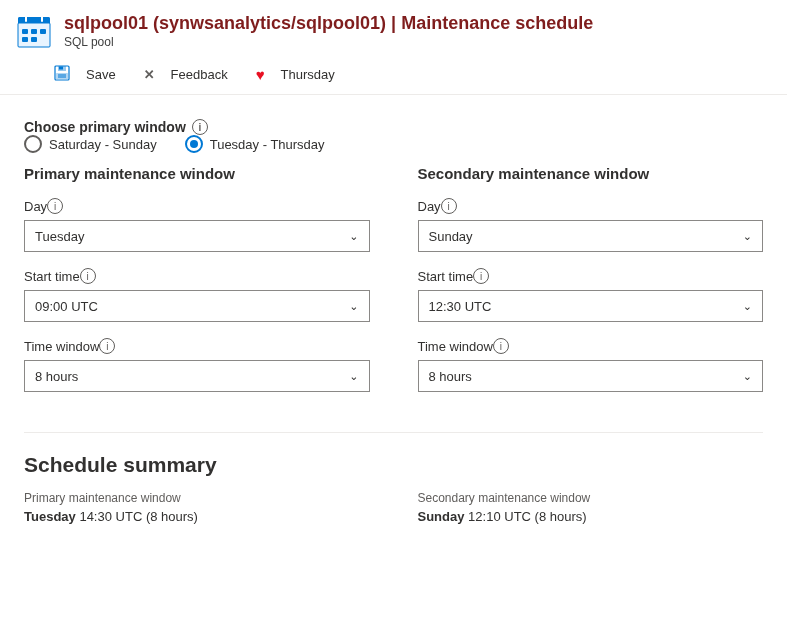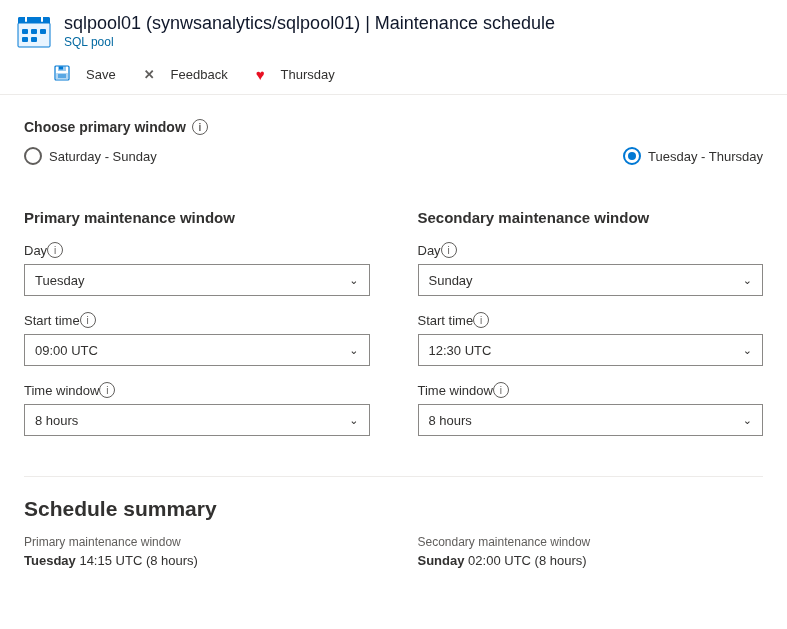--- a/index.html
+++ b/index.html
@@ -20,27 +20,27 @@
       gap: 12px;
     }
     .header-icon {
       width: 36px;
       height: 36px;
       flex-shrink: 0;
     }
     .header-text {}
     .header-title {
       font-size: 18px;
-      font-weight: 400;
-      color: #0f172a;
+      font-weight: 700;
+      color: #7f1d1d;
       line-height: 1.3;
     }
     .header-subtitle {
       font-size: 12px;
-      color: #0369a1;
+      color: #404040;
     }
 
     
     .toolbar {
       display: flex;
       align-items: center;
       padding: 6px 16px 6px 48px;
       gap: 16px;
       border-bottom: 1px solid #edebe9;
     }
@@ -60,21 +60,20 @@
     .content {
       padding: 24px 24px 24px 24px;
       position: relative;
     }
 
     
     .section-label {
       font-size: 14px;
       font-weight: 600;
       color: #323130;
-      margin-bottom: 12px;
       display: flex;
       align-items: center;
       gap: 6px;
     }
     .info-icon {
       display: inline-flex;
       align-items: center;
       justify-content: center;
       width: 16px;
       height: 16px;
@@ -84,22 +83,21 @@
       color: #605e5c;
       cursor: help;
       flex-shrink: 0;
     }
 
     
     .radio-group {
       display: flex;
       align-items: center;
       gap: 28px;
-      margin-bottom: 44px;
-      justify-content: space-between;
+      margin-bottom: 12px;
     }
     .radio-option {
       display: flex;
       align-items: center;
       gap: 7px;
       cursor: pointer;
     }
     .radio-circle {
       width: 18px;
       height: 18px;
@@ -346,25 +344,25 @@
 
   <hr class="section-divider">
 
   <div class="summary-title">Schedule summary</div>
 
   <div class="summary-grid">
     <div>
       <div class="summary-col-label">Primary maintenance window</div>
       <div class="summary-col-value">
         <strong>Tuesday</strong>
-        <span> 14:15 UTC (8 hours)</span>
+        <span> 14:30 UTC (8 hours)</span>
       </div>
     </div>
     <div>
       <div class="summary-col-label">Secondary maintenance window</div>
       <div class="summary-col-value">
         <strong>Sunday</strong>
-        <span> 02:00 UTC (8 hours)</span>
+        <span> 12:10 UTC (8 hours)</span>
       </div>
     </div>
   </div>
 
 </div>
 
 </body></html>

